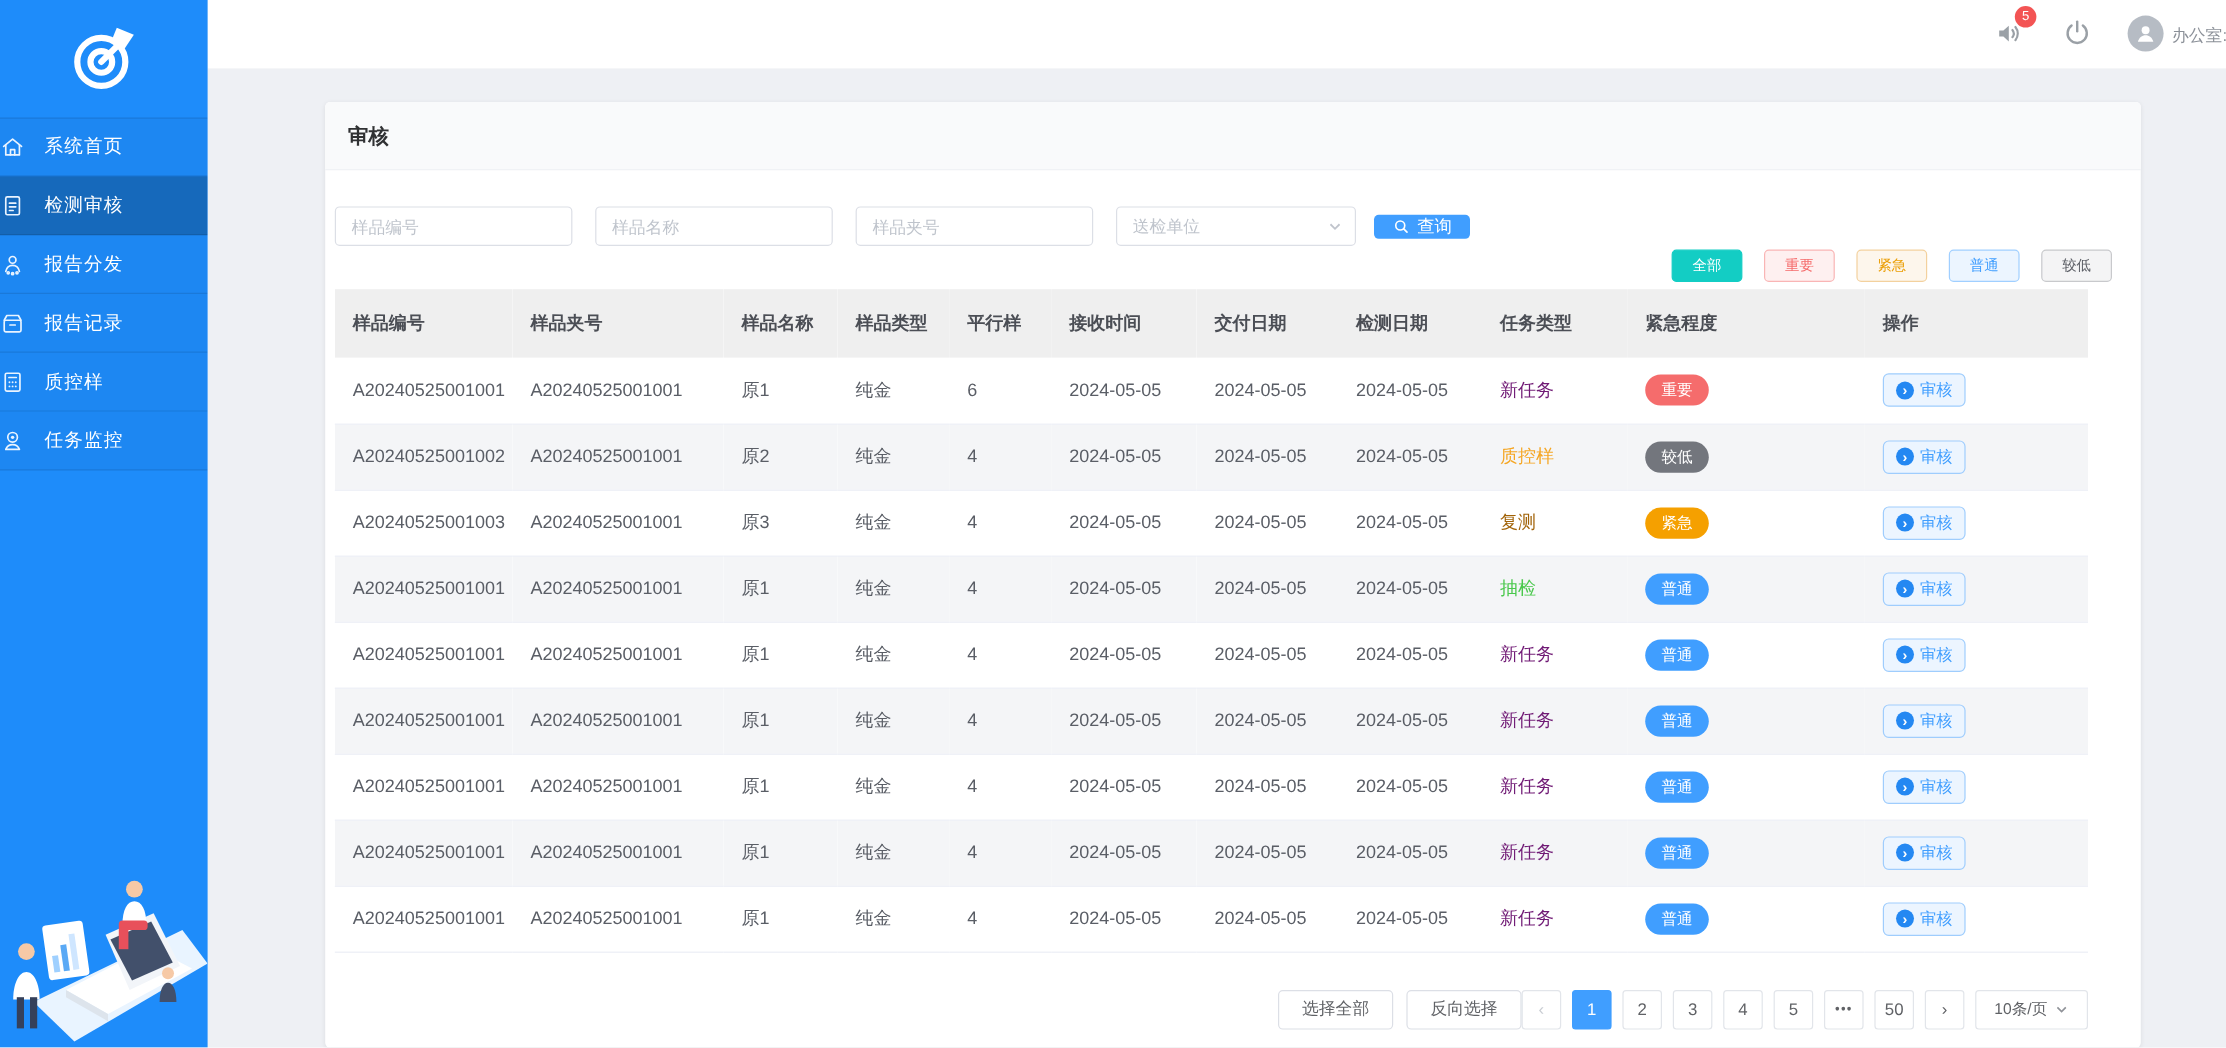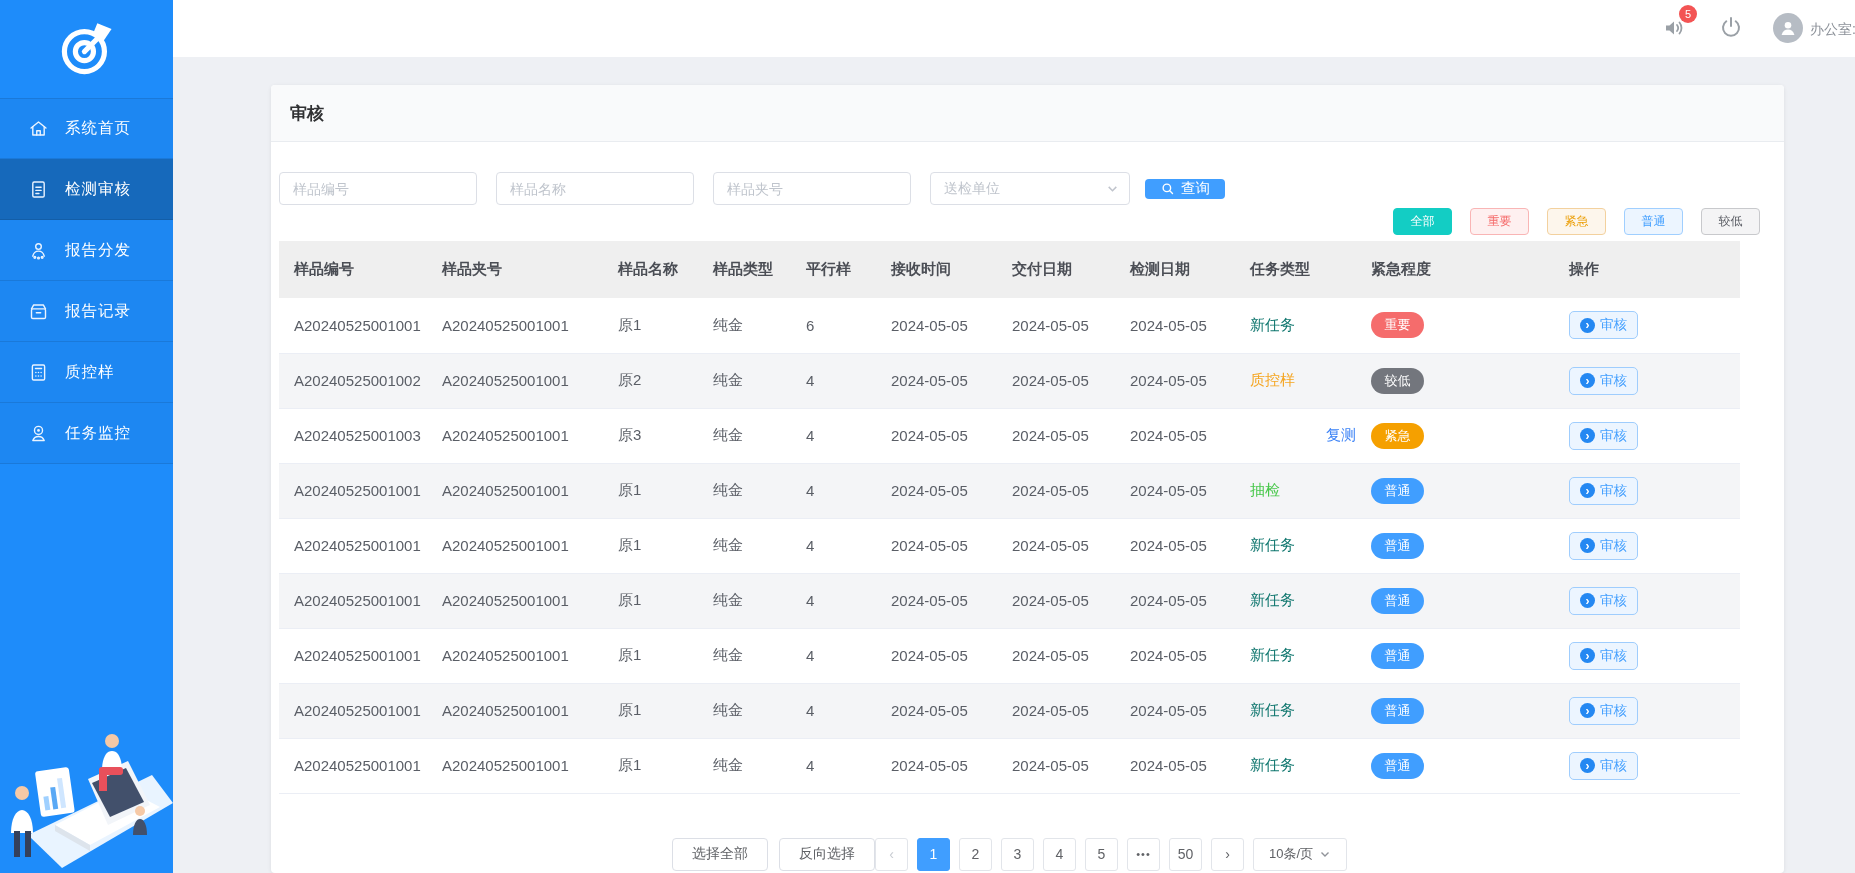--- a/index.html
+++ b/index.html
@@ -2,21 +2,21 @@
 <html><head>
 <meta charset="utf-8">
 <style>
   * { margin:0; padding:0; box-sizing:border-box; }
   html,body { width:1855px; height:873px; overflow:hidden; }
   body { font-family:"Liberation Sans","DejaVu Sans",sans-serif; background:#eef0f4; position:relative; color:#5a5e66; }
 
   
   .sidebar { position:absolute; left:0; top:0; width:173px; height:873px; background:#1e8cfa; z-index:5; overflow:hidden; }
   .logo-wrap { height:98px; display:flex; align-items:center; justify-content:center; }
-  .menu-item { height:61px; display:flex; align-items:center; gap:16px; padding-left:28px; color:#fff;
+  .menu-item { height:49px; display:flex; align-items:center; gap:16px; color:#fff;
                border-bottom:1px solid rgba(0,0,0,0.10); cursor:pointer; background:rgba(0,0,0,0.03); }
   .menu-item:first-child { border-top:1px solid rgba(0,0,0,0.10); }
   .menu-item.active { background:rgba(0,0,0,0.25); }
   .menu-item .mi-icon { width:21px; height:21px; display:inline-flex; color:#eaf4ff; }
   .menu-item .mi-icon svg { width:100%; height:100%; stroke:#eaf4ff; fill:none; stroke-width:1.6; stroke-linecap:round; stroke-linejoin:round; }
   .menu-label { font-size:15.5px; letter-spacing:1px; }
   .illustration { position:absolute; bottom:0; left:0; width:173px; height:190px; }
 
   
   .topbar { position:absolute; left:173px; top:0; width:1682px; height:57px; background:#fff; z-index:4; }
@@ -61,37 +61,37 @@
   .f-normal    { background:#ecf5ff; border:1px solid #a0cfff; color:#409eff; }
   .f-low       { background:#f4f4f5; border:1px solid #c8c9cc; color:#5c5f66; }
 
   
   table { border-collapse:collapse; table-layout:fixed; width:1461px; margin-top:6px; }
   thead tr { height:57px; background:#efefef; }
   th { text-align:left; padding-left:15px; font-size:15px; color:#4b4e55; font-weight:bold; overflow:hidden; white-space:nowrap; }
   tbody tr { height:55px; border-bottom:1px solid #ebeef5; background:#fff; }
   tbody tr:nth-child(even) { background:#f4f5f7; }
   td { padding-left:15px; font-size:15px; color:#5a5e66; overflow:hidden; white-space:nowrap; }
-  .t-blue   { color:#0f766e; }
+  .t-blue   { color:#701a75; }
   .t-orange { color:#f5a623; }
-  .t-red    { color:#3b82f6;text-align:right; }
+  .t-red    { color:#a16207; }
   .t-green  { color:#49c84c; }
   .pill { display:inline-block; min-width:53px; height:26px; line-height:26px; text-align:center; border-radius:13px;
           color:#fff; font-size:13px; padding:0 12px; }
   .pill-red    { background:#f56c6c; }
   .pill-gray   { background:#73767d; }
   .pill-orange { background:#f5a000; }
   .pill-blue   { background:#409eff; }
   .review-btn { height:28px; padding:0 10px; background:#ecf5ff; border:1px solid #9fcdfd; border-radius:5px; color:#409eff;
                 font-size:13.5px; display:inline-flex; align-items:center; gap:5px; cursor:pointer; font-family:inherit; }
   .review-btn-ic { width:15px; height:15px; border-radius:50%; background:#2488f2; color:#fff; font-size:12px; line-height:14px;
                    display:inline-flex; align-items:center; justify-content:center; font-weight:bold; }
 
   
-  .table-footer { display:flex; justify-content:center; align-items:center; margin-top:44px; width:1461px; }
+  .table-footer { display:flex; justify-content:flex-end; align-items:center; margin-top:31px; width:1461px; }
   .left-btns { display:flex; gap:11px; }
   .plain-btn { height:33px; padding:0 19px; background:#fff; border:1px solid #dcdfe6; border-radius:4px; color:#606266;
                font-size:14px; cursor:pointer; font-family:inherit; }
   .pagination { display:flex; gap:9px; align-items:center; }
   .pg-btn { min-width:33px; height:33px; background:#fff; border:1px solid #e2e5ea; border-radius:3px; color:#606266;
             font-size:14px; cursor:pointer; font-family:inherit; }
   .pg-active { background:#409eff; border-color:#409eff; color:#fff; }
   .pg-disabled { color:#c8ccd2; cursor:default; }
   .pg-ellipsis { letter-spacing:1px; font-size:11px; }
   .pg-size { width:94px; height:33px; border:1px solid #e2e5ea; border-radius:3px; display:flex; align-items:center;

